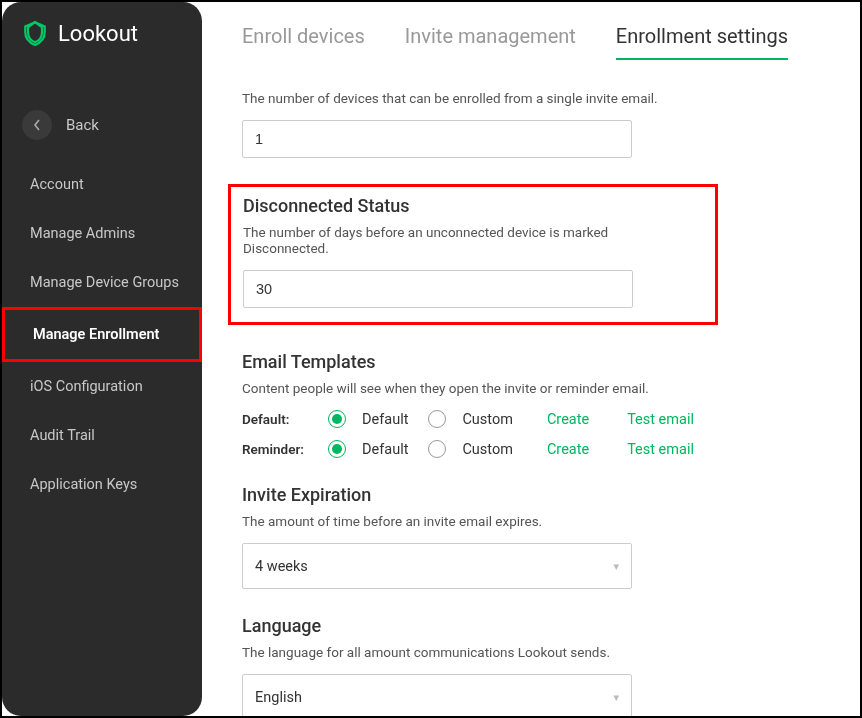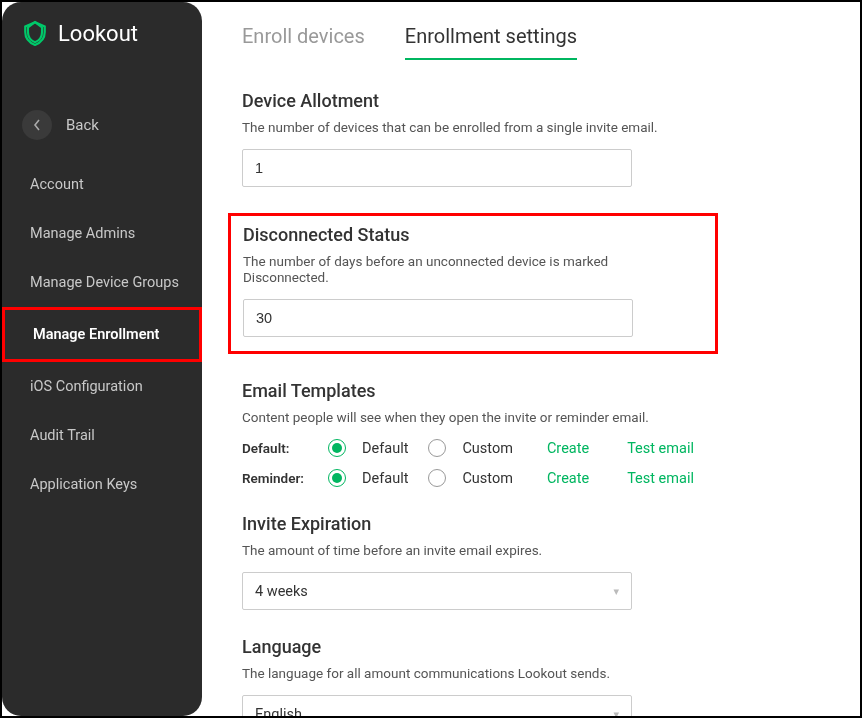--- a/index.html
+++ b/index.html
@@ -17,21 +17,21 @@
 .nav-item.highlighted { border: 3px solid #ff0000; }
 .main { flex: 1; background: #fff; overflow-y: auto; padding: 0; }
 .tabs { display: flex; gap: 40px; padding: 22px 20px 0 40px; border-bottom: none; }
 .tab { font-size: 20px; color: #999; padding-bottom: 10px; cursor: pointer; }
 .tab.active { color: #333; border-bottom: 2px solid #00b660; }
 .content { padding: 30px 40px 40px 40px; }
 .section { margin-bottom: 26px; }
 .section-title { font-size: 18px; color: #333; font-weight: 500; margin-bottom: 8px; }
 .section-desc { font-size: 13.5px; color: #555; margin-bottom: 14px; }
 .input-box { width: 390px; height: 38px; border: 1px solid #ccc; border-radius: 2px; padding: 0 12px; font-size: 14.5px; color: #333; }
-.select-box { width: 390px; height: 38px; border: 1px solid #ccc; border-radius: 2px; padding: 0 12px; font-size: 14.5px; color: #333; display: flex; align-items: center; justify-content: space-between; cursor: pointer; }
+.select-box { width: 390px; height: 46px; border: 1px solid #ccc; border-radius: 2px; padding: 0 12px; font-size: 14.5px; color: #333; display: flex; align-items: center; justify-content: space-between; cursor: pointer; }
 .select-box .caret { color: #bbb; font-size: 11px; }
 .highlight-box { border: 3px solid #ff0000; padding: 8px 40px 14px 12px; margin-left: -14px; margin-right: -30px; max-width: 490px; }
 .template-row { display: flex; align-items: center; gap: 12px; font-size: 14.5px; color: #333; margin: 12px 0; }
 .template-label { font-weight: 600; width: 74px; font-size: 13.5px; }
 .radio { width: 18px; height: 18px; border: 1.5px solid #999; border-radius: 50%; display: inline-flex; align-items: center; justify-content: center; cursor: pointer; margin-right: 4px; flex-shrink: 0; }
 .radio.checked { border-color: #00b660; }
 .radio.checked::after { content: ""; width: 10px; height: 10px; background: #00b660; border-radius: 50%; }
 .radio-label { margin-right: 8px; }
 .link-green { color: #00b660; cursor: pointer; margin-left: 14px; }
 .link-green.wide { margin-left: 26px; }
@@ -61,27 +61,27 @@
     <div class="nav-item">Manage Device Groups</div>
     <div class="nav-item active highlighted">Manage Enrollment</div>
     <div class="nav-item">iOS Configuration</div>
     <div class="nav-item">Audit Trail</div>
     <div class="nav-item">Application Keys</div>
   </div>
 
   <div class="main">
     <div class="tabs">
       <div class="tab">Enroll devices</div>
+      <div class="tab">Invite management</div>
       <div class="tab active">Enrollment settings</div>
     </div>
 
     <div class="content">
 
       <div class="section">
-        <div class="section-title">Device Allotment</div>
         <div class="section-desc">The number of devices that can be enrolled from a single invite email.</div>
         <input class="input-box" value="1" style="">
       </div>
 
       <div class="section highlight-box">
         <div class="section-title">Disconnected Status</div>
         <div class="section-desc">The number of days before an unconnected device is marked Disconnected.</div>
         <input class="input-box" value="30" style="">
       </div>
 

